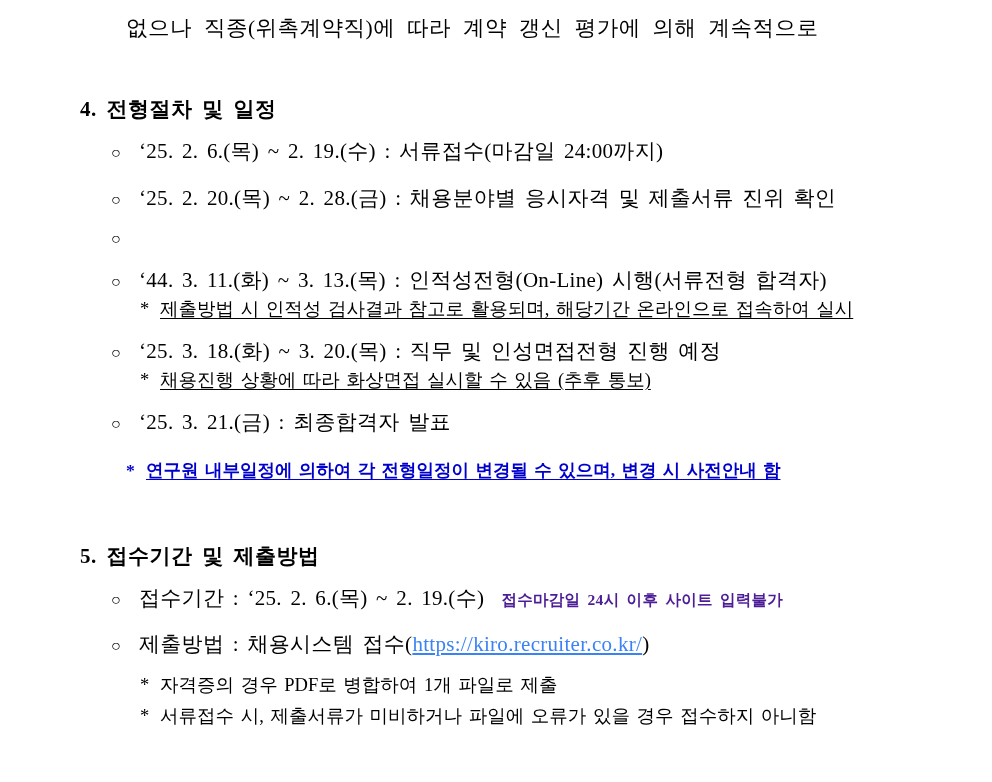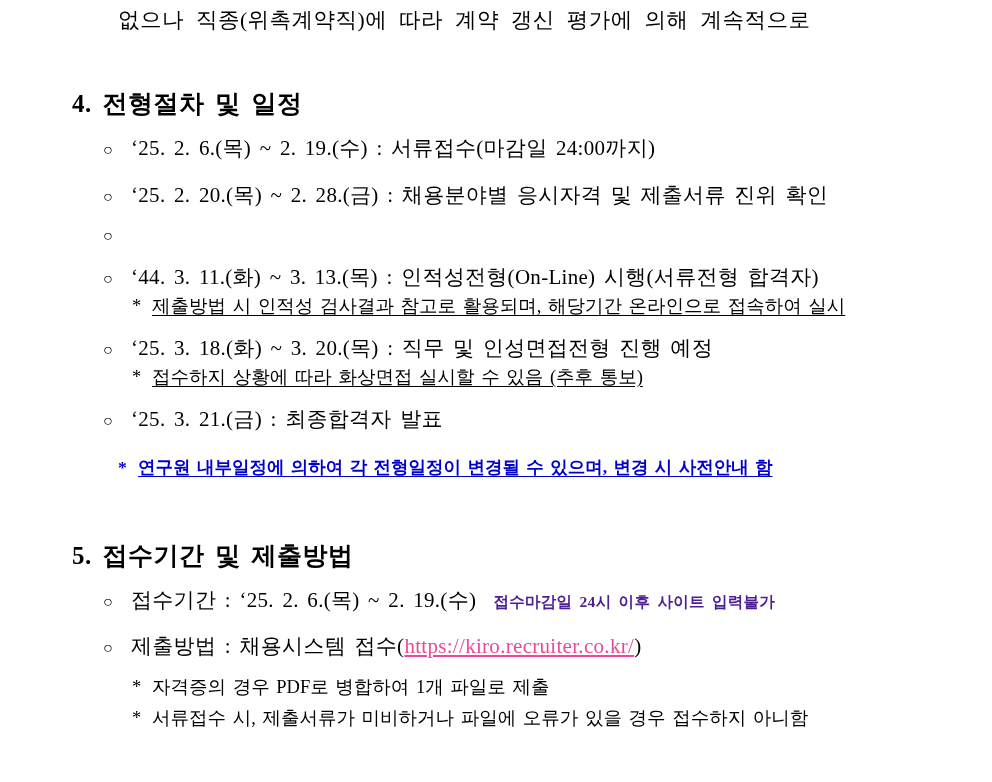--- a/index.html
+++ b/index.html
@@ -12,40 +12,40 @@
     height: 782px;
     font-family: "Liberation Serif", serif;
     color: #000000;
     overflow: hidden;
     position: relative;
   }
   .page {
     position: relative;
     width: 992px;
     height: 704px;
-    padding: 0;
+    padding: 8px;
     box-sizing: border-box;
   }
 
   
   .para {
     font-size: 21.5px;
     line-height: 41px;
     letter-spacing: 0.5px;
     word-spacing: 6px;
     margin: 0;
     padding: 0;
   }
   .para-indent {
     padding-left: 118px;
     padding-right: 40px;
   }
 
   .section-head {
-    font-size: 25px;
+    font-size: 21px;
     font-weight: bold;
     letter-spacing: 0.5px;
     word-spacing: 4px;
     padding-left: 72px;
     margin: 0;
   }
 
   .bullet-row {
     display: flex;
     align-items: baseline;
@@ -107,21 +107,21 @@
   .blue-note-row .note-mark { width: 20px; flex: 0 0 20px; }
   .blue-note-row .note-text {
     text-decoration: underline;
     text-underline-offset: 3px;
     word-spacing: 2px;
   }
 
   .link {
     text-decoration: underline;
     text-underline-offset: 2px;
-    color: #ec4899;
+    color: #3b82f6;
   }
 
   .spacer-s { height: 14px; }
   .spacer-l { height: 46px; }
   .spacer-xl { height: 60px; }
 </style>
 </head>
 <body>
 
 <div class="page">
@@ -162,21 +162,21 @@
       <span class="note-mark">*</span>
       <span class="note-text">제출방법 시 인적성 검사결과 참고로 활용되며, 해당기간 온라인으로 접속하여 실시</span>
     </div>
 
     <div class="bullet-row" style="margin-bottom:2px;">
       <span class="bullet-mark">○</span>
       <span class="bullet-text">‘25. 3. 18.(화) ~ 3. 20.(목) : 직무 및 인성면접전형 진행 예정</span>
     </div>
     <div class="note-row" style="margin-bottom:16px;">
       <span class="note-mark">*</span>
-      <span class="note-text">접수하지 상황에 따라 화상면접 실시할 수 있음 (추후 통보)</span>
+      <span class="note-text">채용진행 상황에 따라 화상면접 실시할 수 있음 (추후 통보)</span>
     </div>
 
     <div class="bullet-row" style="margin-bottom:22px;">
       <span class="bullet-mark">○</span>
       <span class="bullet-text">‘25. 3. 21.(금) : 최종합격자 발표</span>
     </div>
 
     <div class="blue-note-row">
       <span class="note-mark">*</span>
       <span class="note-text">연구원 내부일정에 의하여 각 전형일정이 변경될 수 있으며, 변경 시 사전안내 함</span>

